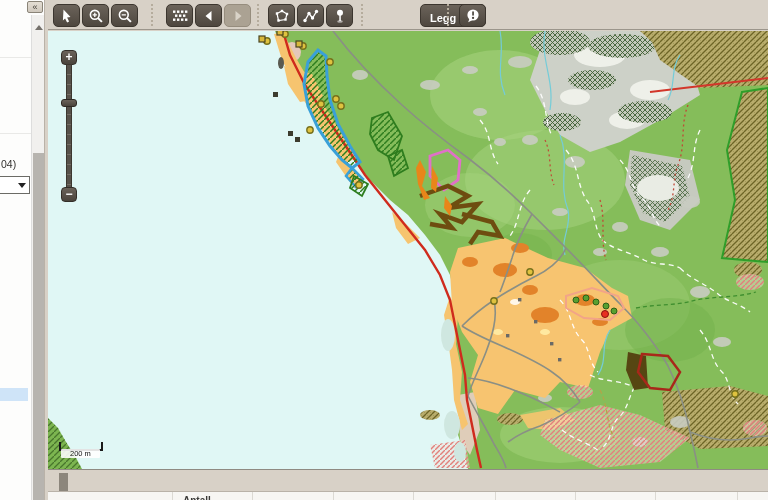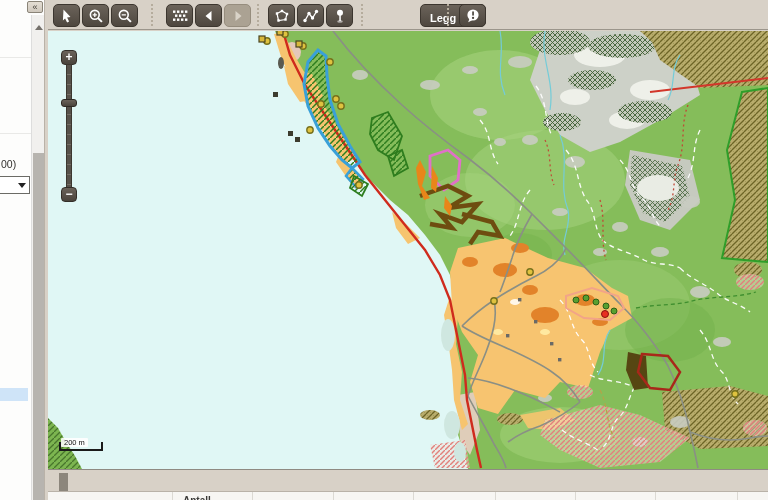--- a/index.html
+++ b/index.html
@@ -33,39 +33,39 @@
   .map-area svg { position:absolute; left:0; top:0; }
 
   
   .zoom-slider { position:absolute; left:13px; top:19px; width:18px; height:152px; }
   .zs-btn { position:absolute; left:0; width:16px; height:15px; background:linear-gradient(#6b635a,#4a443c); border:1px solid #332e28; border-radius:4px; color:#fff; font-size:12px; font-weight:bold; line-height:12px; text-align:center; cursor:pointer; }
   .zs-track { position:absolute; left:5px; top:14px; width:6px; height:124px; background:repeating-linear-gradient(to bottom,#57514a 0 9px,#756e64 9px 10px); border:1px solid #3c372f; cursor:pointer; }
   .zs-handle { position:absolute; left:0; top:49px; width:16px; height:8px; background:linear-gradient(#6b635a,#4a443c); border:1px solid #2f2a24; border-radius:3px; cursor:grab; }
 
   
   .scalebar { position:absolute; left:9px; top:407px; width:50px; }
-  .scalebar .label { position:absolute; left:4px; top:0; background:rgba(255,255,255,.88); font-size:7.5px; color:#111; padding:0 3px; border-radius:1px; white-space:nowrap; }
+  .scalebar .label { position:absolute; left:4px; top:11px; background:rgba(255,255,255,.88); font-size:7.5px; color:#111; padding:0 9px; border-radius:1px; white-space:nowrap; }
   .scalebar .bracket { position:absolute; left:2px; top:4px; width:44px; height:9px; border-left:2px solid #1a1a1a; border-right:2px solid #1a1a1a; border-bottom:2px solid #1a1a1a; }
 
   
   .bottom-panel { position:absolute; left:48px; top:469px; width:720px; height:31px; background:#d8d1c7; border-top:1px solid #8f8a82; }
   .bp-grip { position:absolute; left:11px; top:3px; width:9px; height:28px; background:#8c867c; }
   .bp-table { position:absolute; left:0; top:21px; width:720px; height:10px; background:#f7f6f3; border-top:1px solid #b9b2a8; }
   .bp-cell { position:absolute; top:0; height:10px; border-left:1px solid #dbd9d3; overflow:hidden; }
   .bp-cell span { display:block; margin:3px 0 0 10px; font-size:10px; font-weight:bold; color:#3a3a38; }
 </style>
 </head>
 <body>
 
 <div class="app">
 
   <div class="sidebar">
     <div class="sb-line" style="top:57px"></div>
     <div class="sb-line" style="top:133px"></div>
-    <div class="sb-partial-text">00)</div>
+    <div class="sb-partial-text">04)</div>
     <div class="sb-select">
         <span class="caret"></span>
       </div>
     <div class="sb-highlight"></div>
     <div class="v-scrollbar">
       <span class="up-arrow"></span>
       <div class="thumb"></div>
     </div>
     <div class="collapse-btn">«</div>
     <div class="chrome-strip"></div>

